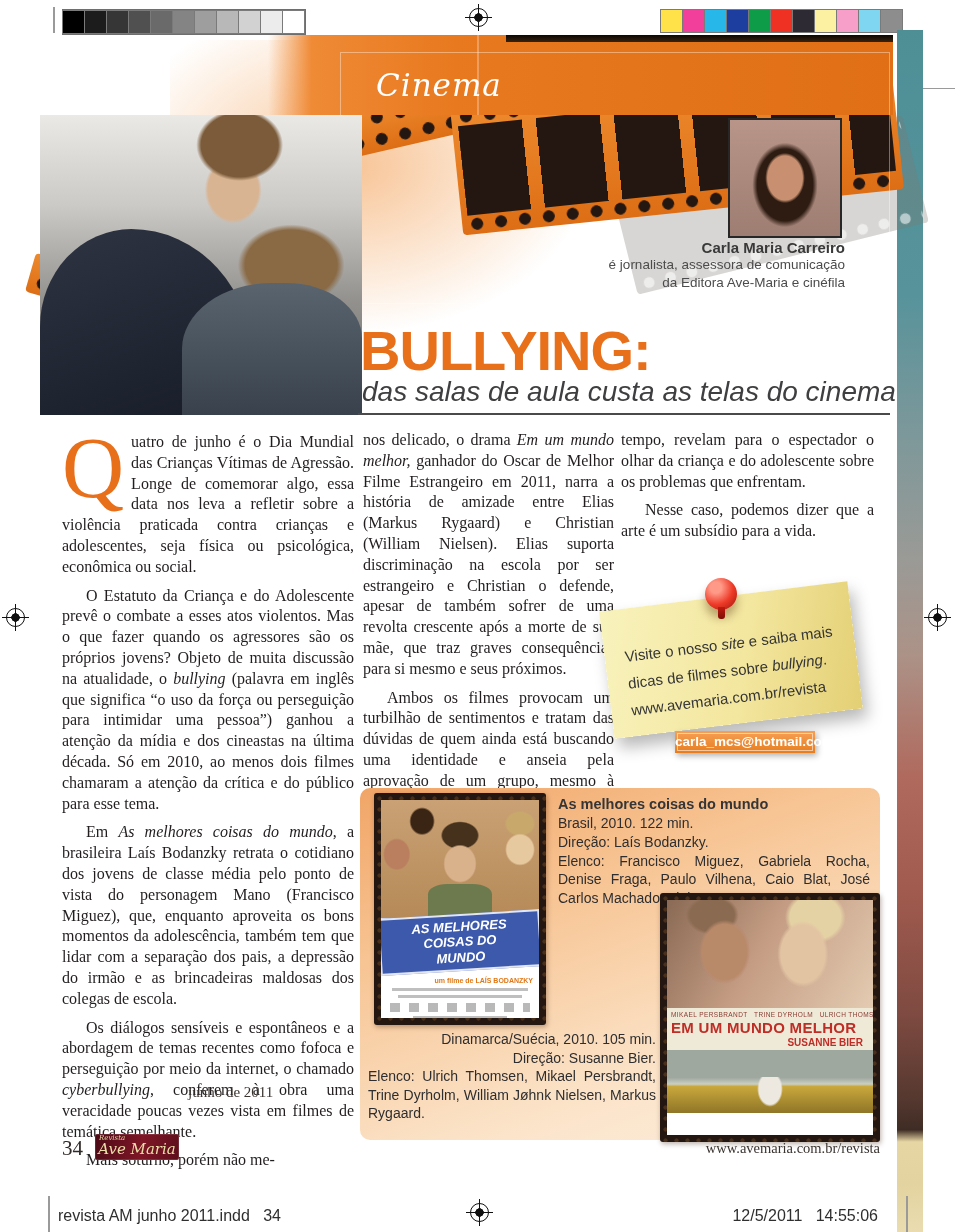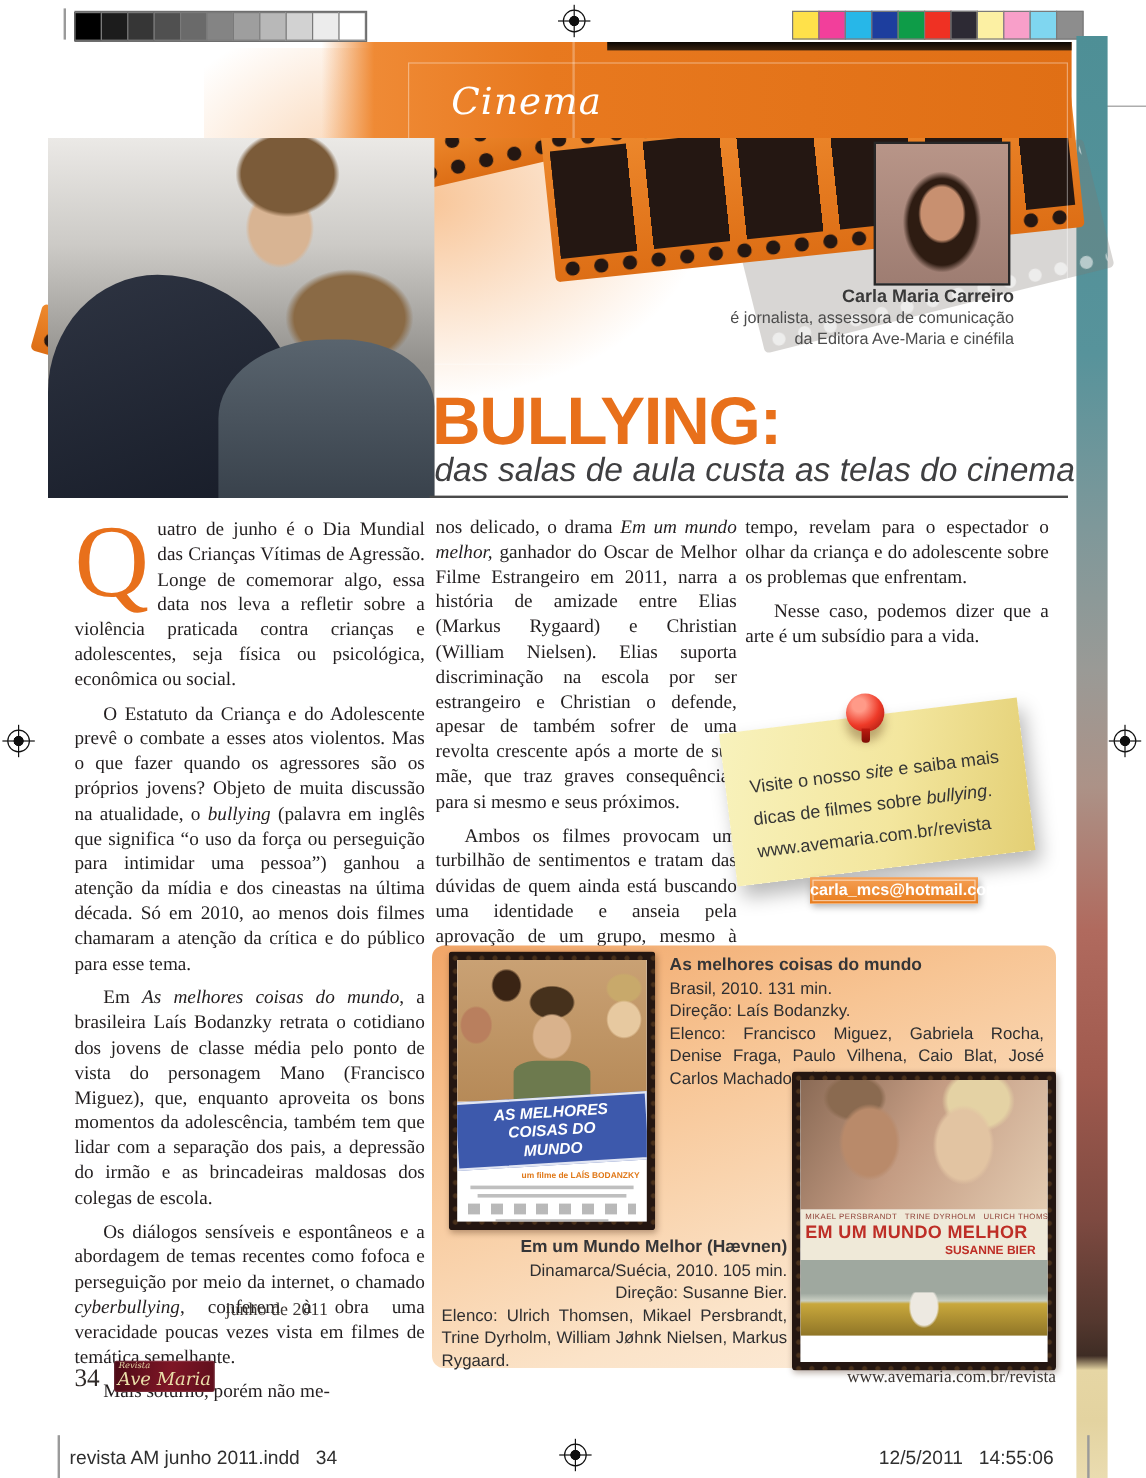--- a/index.html
+++ b/index.html
@@ -253,39 +253,38 @@
         <div class="p1-credit">um filme de LAÍS BODANZKY</div>
         <div class="bar" style="width:86%;"></div>
         <div class="bar" style="width:78%;"></div>
         <div class="logorow"></div>
         <div class="bar" style="width:60%;"></div>
       </div>
     </div>
 
     <div class="minfo" style="position:absolute;left:198px;top:7px;width:312px;">
       <div class="mt">As melhores coisas do mundo</div>
-      <div>Brasil, 2010. 131 min.</div>
+      <div>Brasil, 2010. 122 min.</div>
       <div>Direção: Laís Bodanzky.</div>
       <div class="cast">Elenco: Francisco Miguez, Gabriela Rocha, Denise Fraga, Paulo Vilhena, Caio Blat, José Carlos Machado, Fiuk.</div>
     </div>
 
     <div class="frame" style="position:absolute;left:300px;top:105px;width:220px;height:249px;">
       <div class="pinner">
         <div class="p2-top"></div>
         <div class="p2-band">
           <div class="p2-cast">MIKAEL PERSBRANDT   TRINE DYRHOLM   ULRICH THOMSEN</div>
           <div class="p2-title">EM UM MUNDO MELHOR</div>
           <div class="p2-dir">SUSANNE BIER</div>
         </div>
         <div class="p2-field"></div>
       </div>
     </div>
 
     <div class="minfo right" style="position:absolute;left:8px;top:242px;width:288px;">
-      <div class="mt r">Em um Mundo Melhor (Hævnen)</div>
       <div class="r">Dinamarca/Suécia, 2010. 105 min.</div>
       <div class="r">Direção: Susanne Bier.</div>
       <div class="cast">Elenco: Ulrich Thomsen, Mikael Persbrandt, Trine Dyrholm, William Jøhnk Nielsen, Markus Rygaard.</div>
     </div>
   </div>
 
   <div class="abs pagenum" style="left:62px;top:1136px;">34</div>
   <div class="abs logo" style="left:95px;top:1134px;width:84px;height:26px;">
     <div class="logo-top">Revista</div>
     <div class="logo-script">Ave Maria</div>

